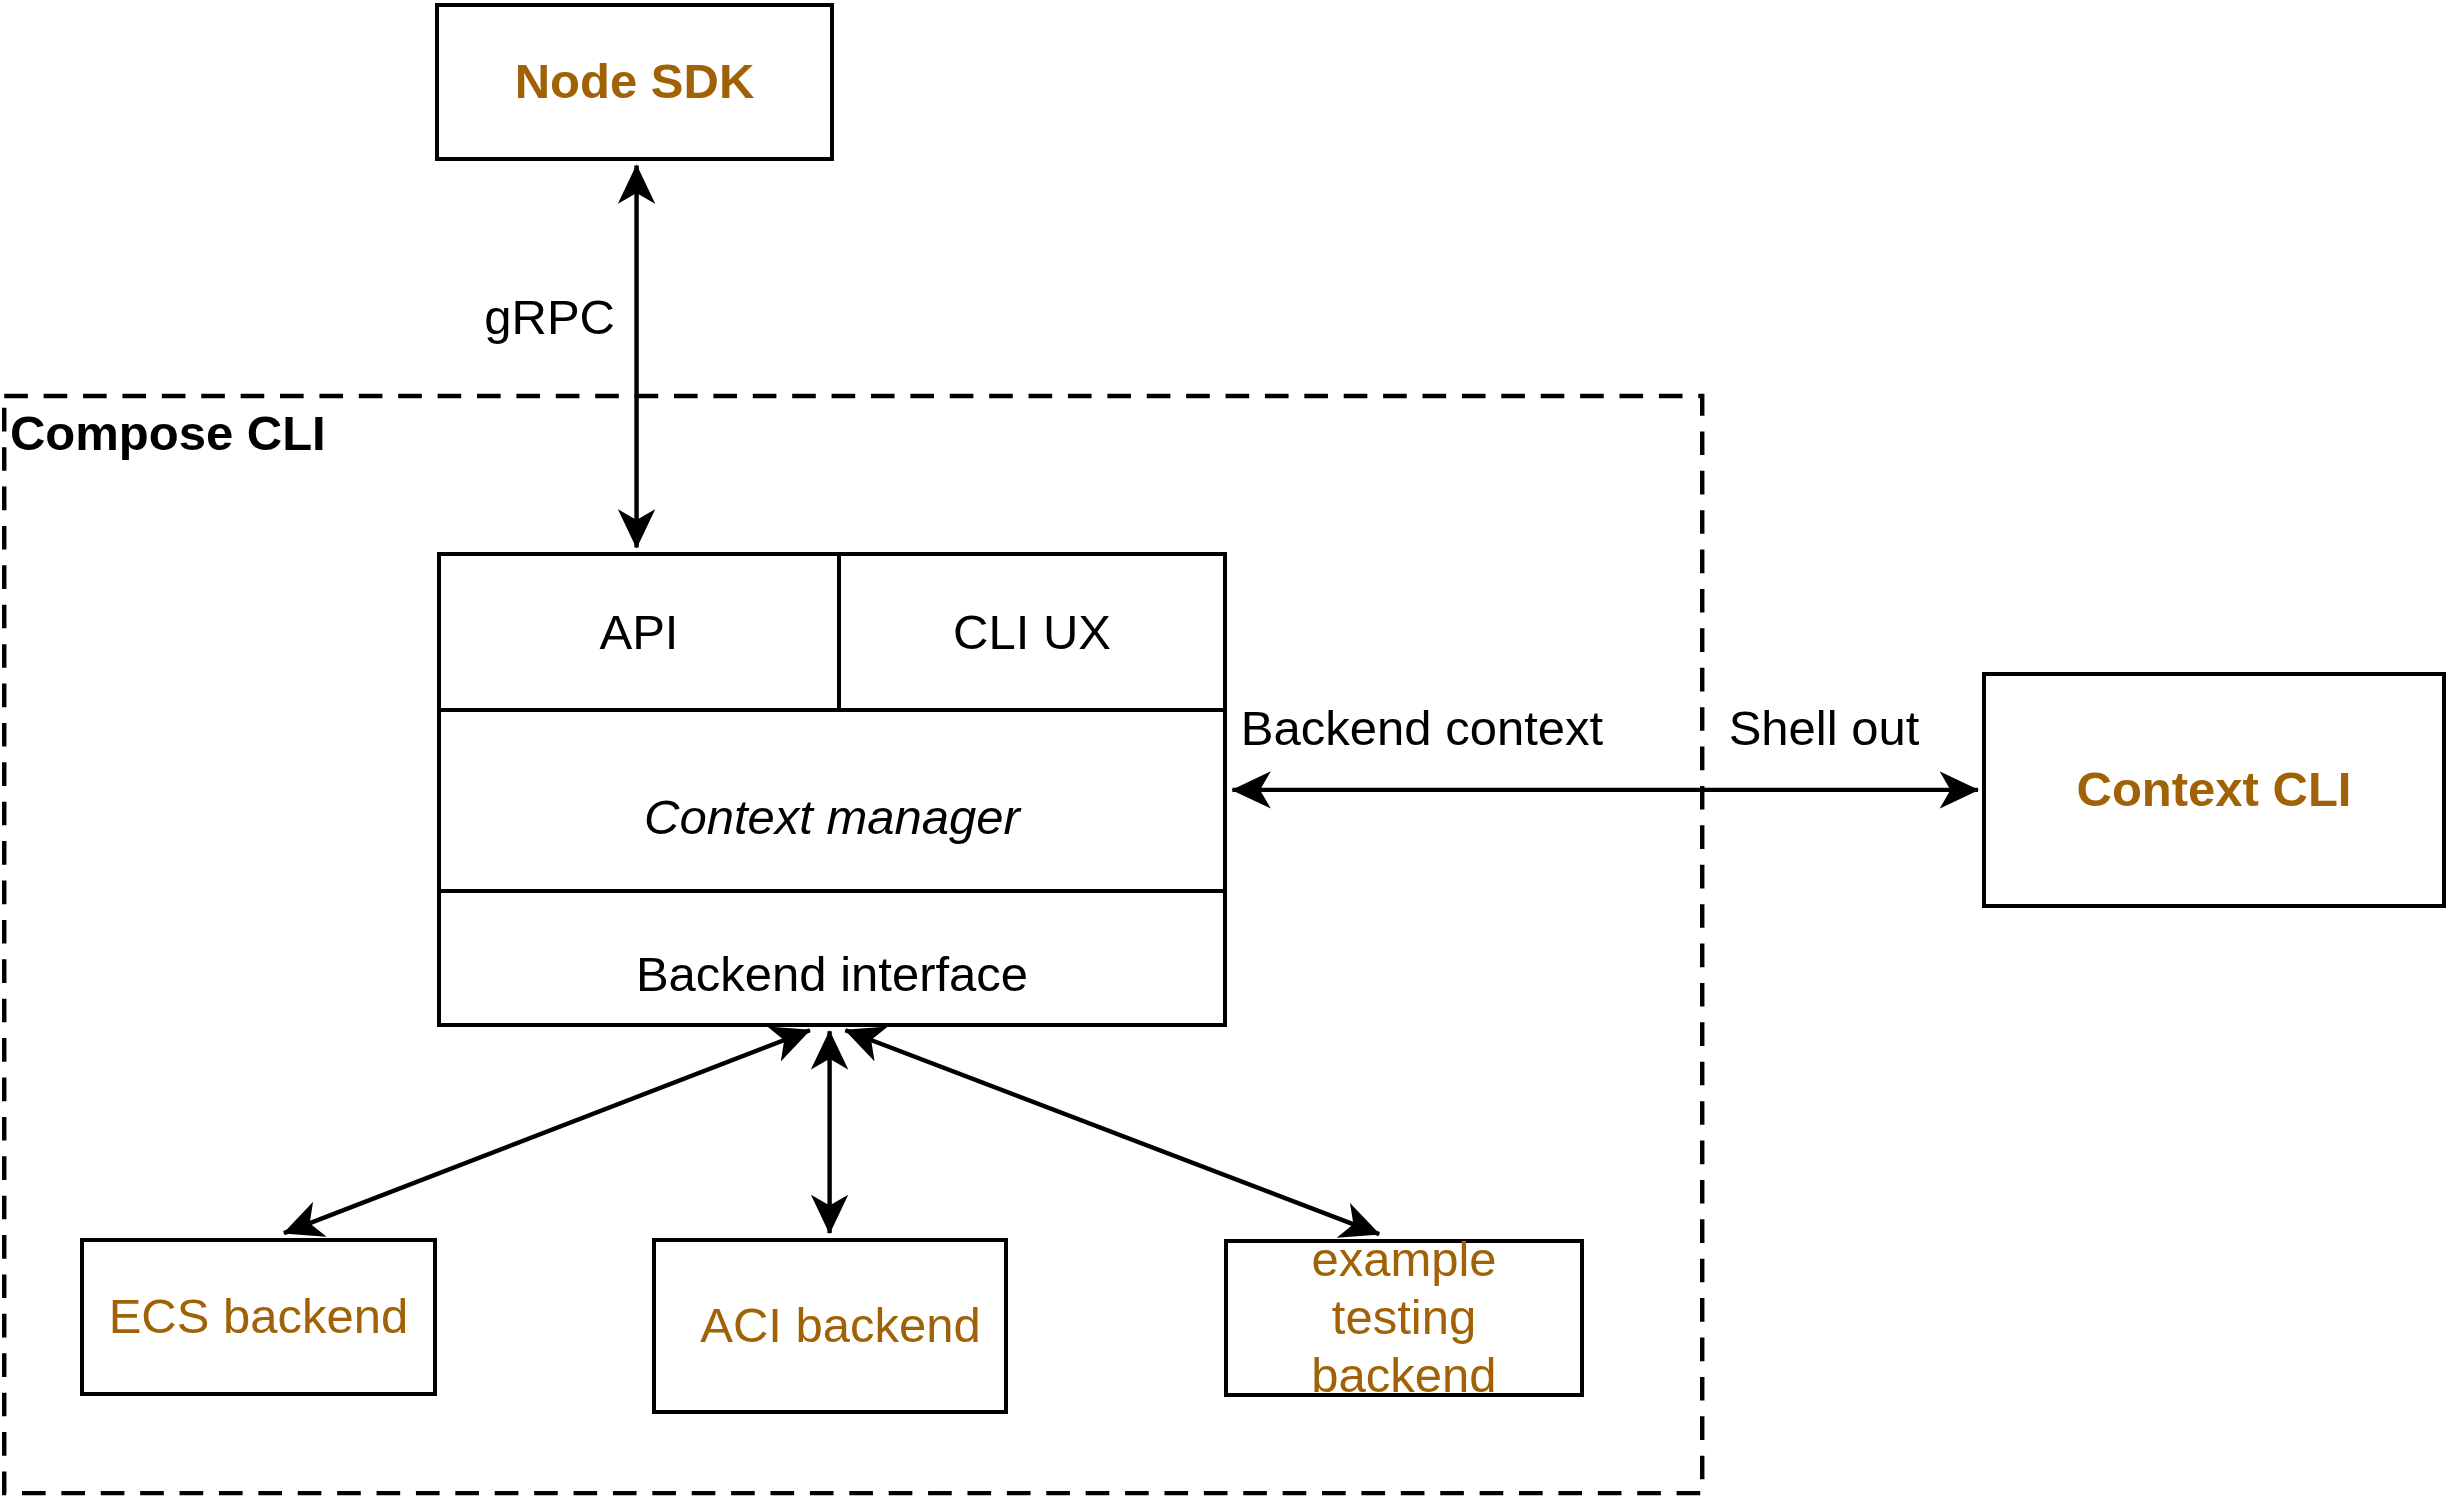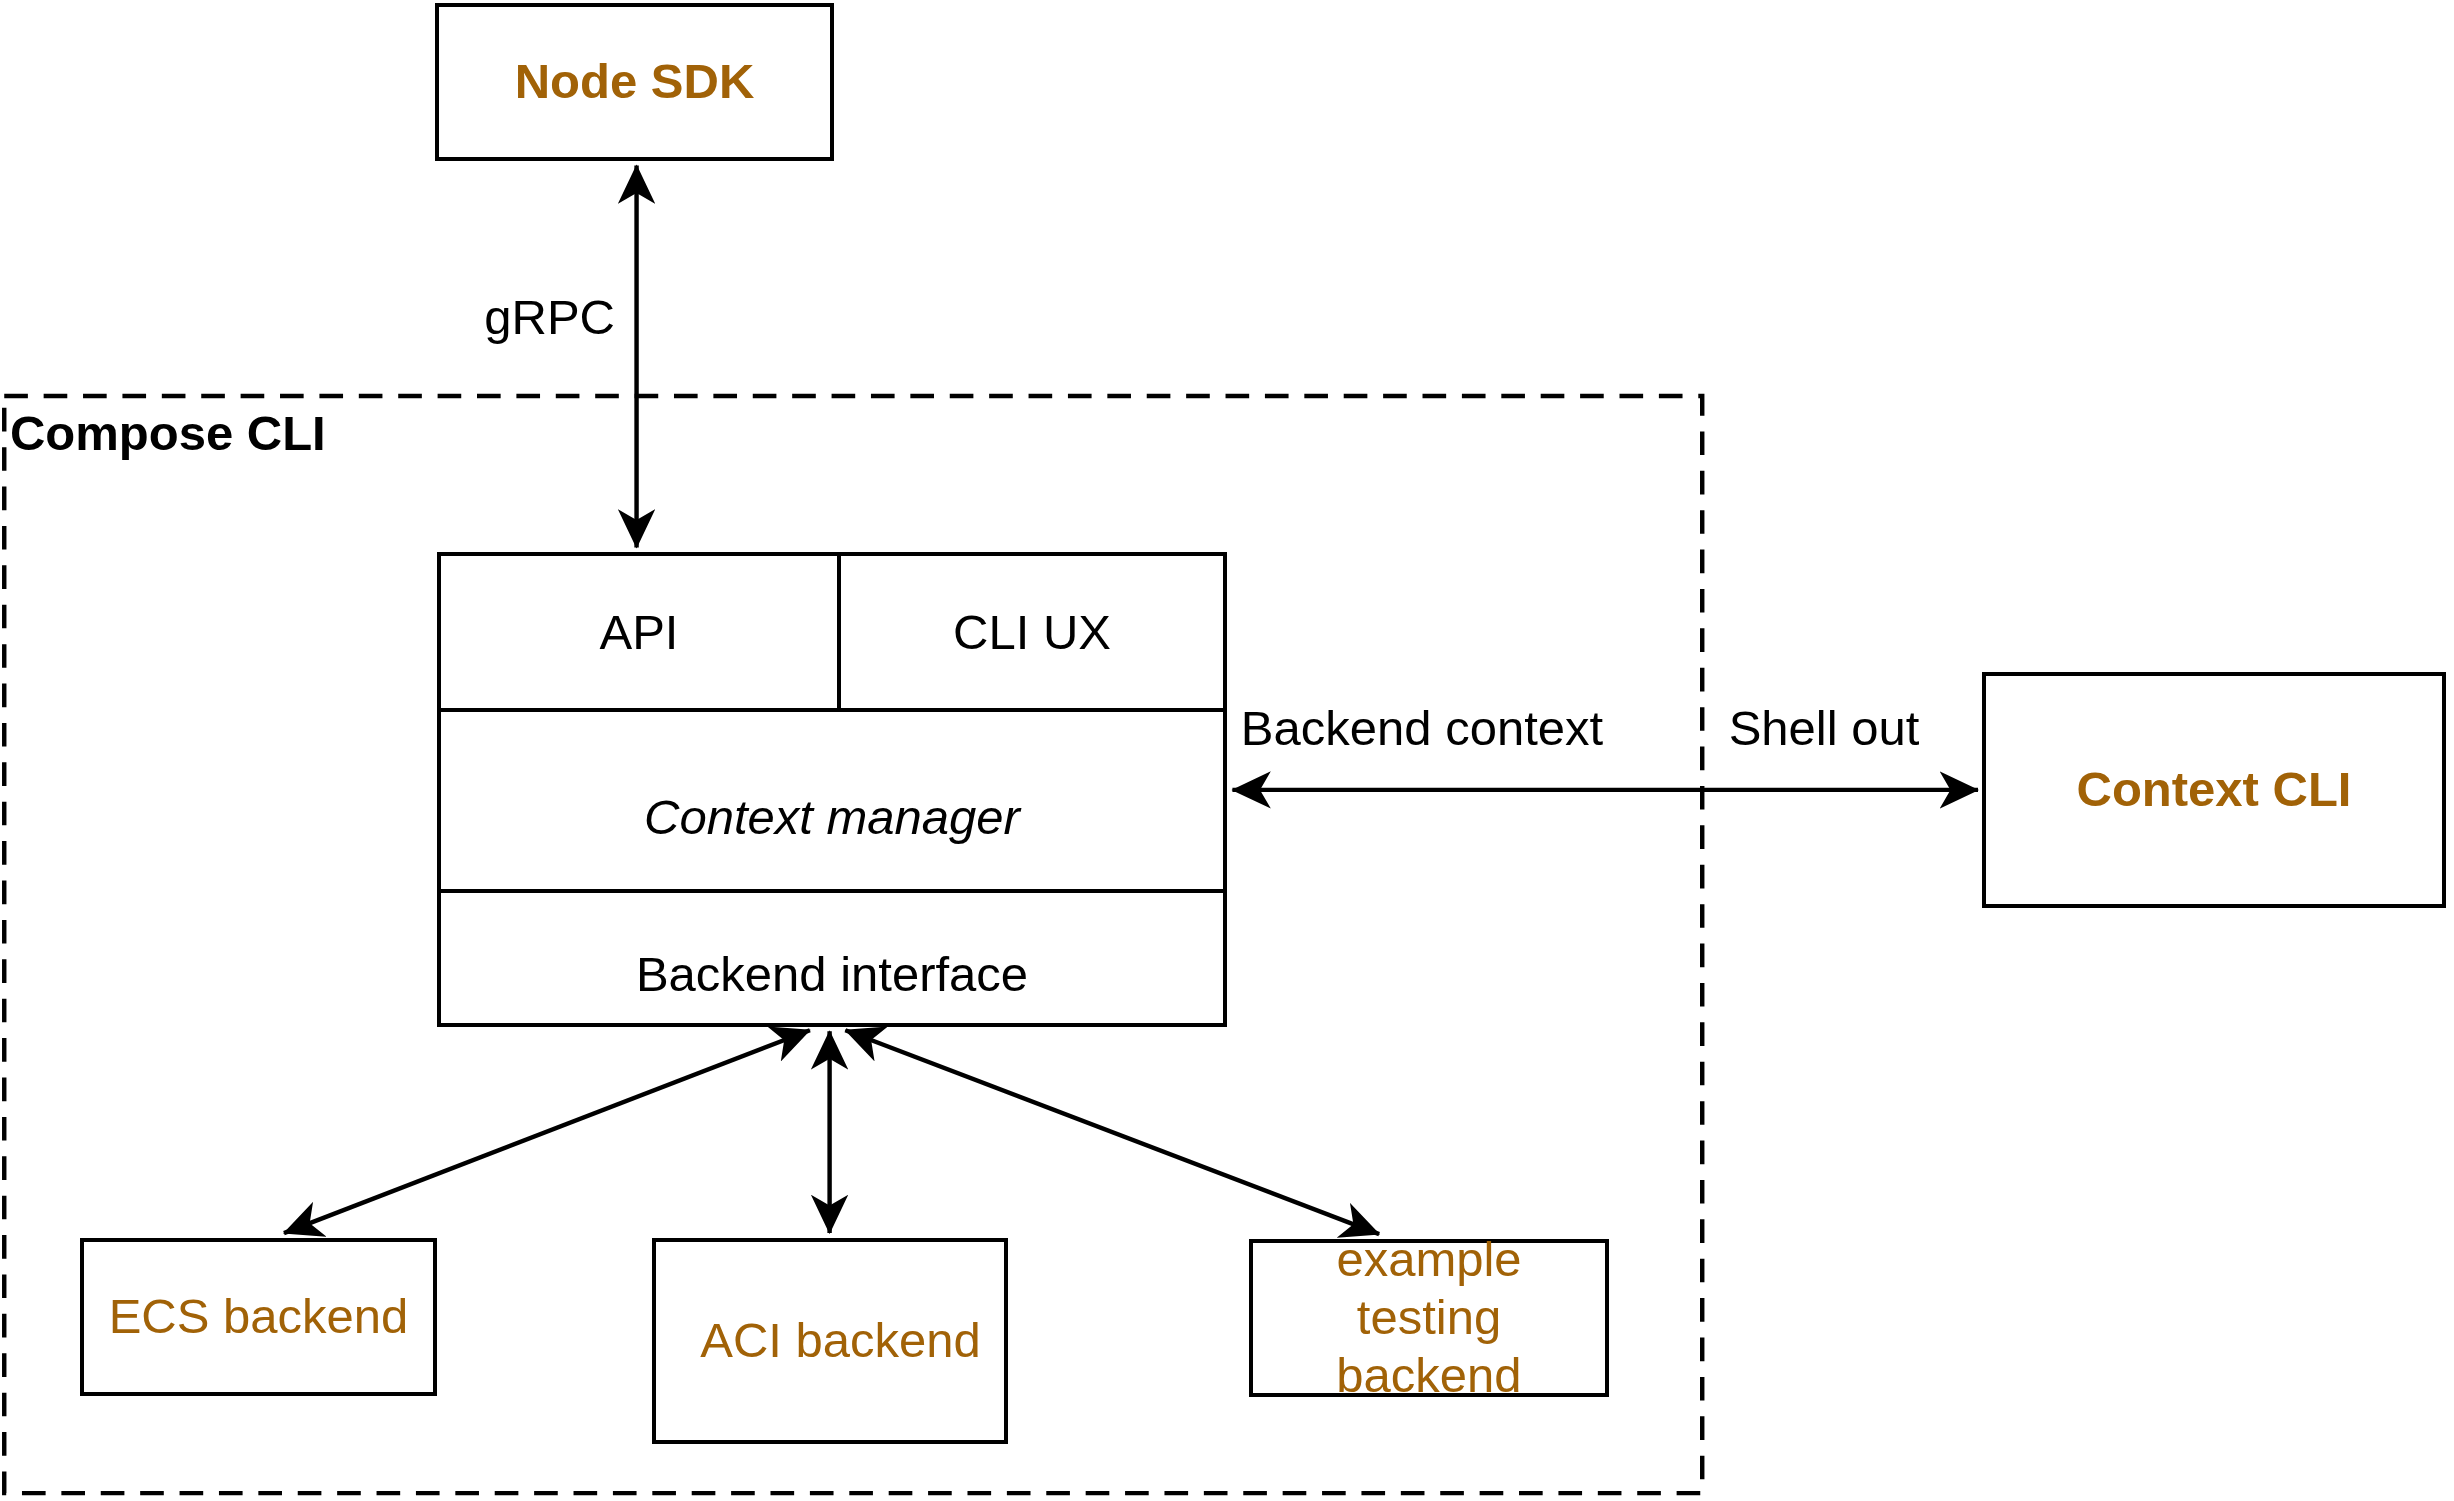--- a/index.html
+++ b/index.html
@@ -122,18 +122,18 @@
     <div class="cell cell-bif">Backend interface</div>
   </div>
 
   <div class="edge-label" style="left:1235px; top:701px; width:374px; text-align:center;">Backend context</div>
   <div class="edge-label" style="left:1706px; top:701px; width:236px; text-align:center;">Shell out</div>
 
   <div class="node bold" style="left:1982px; top:672px; width:464px; height:236px;">Context CLI</div>
 
   <div class="node" style="left:80px; top:1238px; width:357px; height:158px;">ECS backend</div>
 
-  <div class="node" style="left:652px; top:1238px; width:356px; height:206px;padding-left:21px;">ACI backend</div>
+  <div class="node" style="left:652px; top:1238px; width:356px; height:176px;padding-left:21px;">ACI backend</div>
 
-  <div class="node" style="left:1249px; top:1239px; width:360px; height:158px; padding:0 5px;">example testing backend</div>
+  <div class="node" style="left:1224px; top:1239px; width:360px; height:158px; padding:0 5px;">example testing backend</div>
 
 </div>
 
 
 </body></html>

